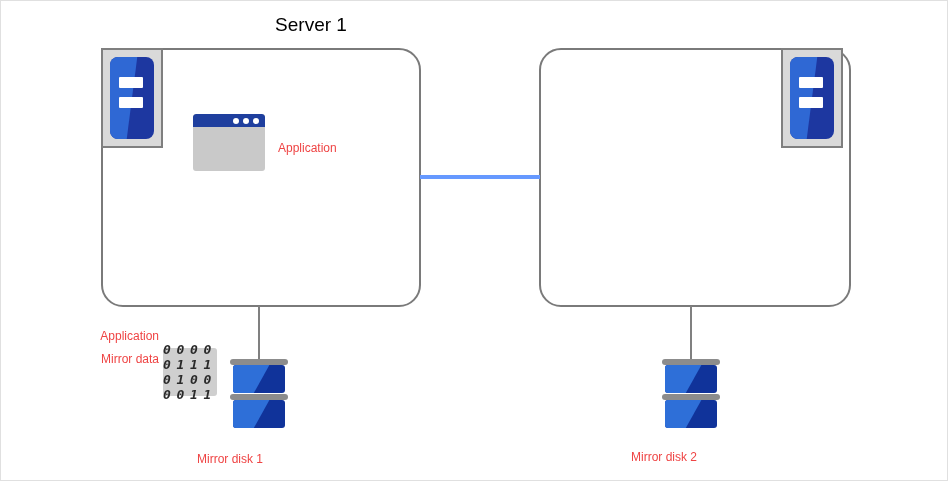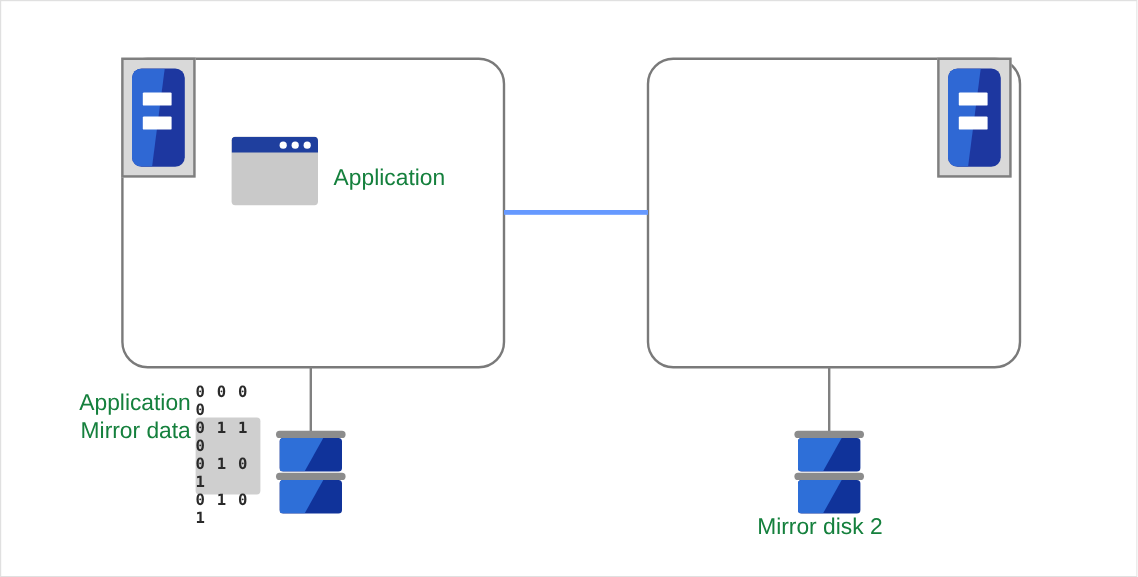--- a/index.html
+++ b/index.html
@@ -14,22 +14,22 @@
     background: #ffffff;
     border: 1px solid #e0e0e0;
     box-sizing: border-box;
     font-family: "Liberation Sans", sans-serif;
     overflow: hidden;
   }
 
   
   .label {
     position: absolute;
-    color: #15803d;
-    font-size: 19px;
+    color: #ef4444;
+    font-size: 12px;
     line-height: 23px;
     white-space: pre;
   }
   .title {
     position: absolute;
     color: #000000;
     font-size: 19px;
     line-height: 23px;
     text-align: center;
     white-space: nowrap;
@@ -122,28 +122,28 @@
   #app-icon .dot.d3 { right: 6px; }
 
   #app-label { left: 277px; top: 136px; }
 
   
   #binary-icon {
     position: absolute;
     left: 162px;
     top: 347px;
     width: 54px;
-    height: 64px;
+    height: 48px;
     background: #cfcfcf;
     border-radius: 3px;
     display: flex;
-    flex-direction: column;
     justify-content: center;
     align-items: center;
     box-sizing: border-box;
+    font-style: italic;
   }
   #binary-icon .bits {
     color: #2a2a2a;
     font-family: "DejaVu Sans Mono", monospace;
     font-size: 13px;
     font-weight: bold;
     line-height: 15px;
     letter-spacing: 1px;
   }
 
@@ -187,21 +187,21 @@
     background: #2e6fd8;
     clip-path: polygon(0 0, 70% 0, 40% 100%, 0 100%);
   }
   .disk-icon .body.b1 { top: 6px; }
   .disk-icon .body.b2 { top: 41px; }
 
   #disk1-icon { left: 229px; top: 358px; }
   #disk2-icon { left: 661px; top: 358px; }
 
   #disk1-label { left: 196px; top: 447px; }
-  #disk2-label { left: 630px; top: 427px; }
+  #disk2-label { left: 630px; top: 445px; }
 
   
   .connector-v {
     position: absolute;
     width: 2px;
     background: #808080;
   }
   #server1-disk-line { left: 257px; top: 305px; height: 55px; }
   #server2-disk-line { left: 689px; top: 305px; height: 55px; }
 
@@ -215,20 +215,21 @@
   }
 
   #server1-title { left: 210px; top: 12px; width: 200px; }
   #server2-title { left: 594px; top: 12px; width: 200px; }
 </style>
 </head>
 <body>
 
 <div id="canvas">
 
+  <div class="title" id="server1-title">Server 1</div>
 
   <div class="server-box" id="server1-box"></div>
 
   <div class="server-icon" id="server1-icon">
     <div class="chassis">
       <div class="bar b1"></div>
       <div class="bar b2"></div>
     </div>
   </div>
 
@@ -265,20 +266,21 @@
 
   <div class="connector-v" id="server1-disk-line"></div>
   <div class="connector-v" id="server2-disk-line"></div>
 
   <div class="disk-icon" id="disk1-icon">
     <div class="platter p1"></div>
     <div class="body b1"></div>
     <div class="platter p2"></div>
     <div class="body b2"></div>
   </div>
+  <div class="label" id="disk1-label">Mirror disk 1</div>
 
   <div class="disk-icon" id="disk2-icon">
     <div class="platter p1"></div>
     <div class="body b1"></div>
     <div class="platter p2"></div>
     <div class="body b2"></div>
   </div>
   <div class="label" id="disk2-label">Mirror disk 2</div>
 
 </div>

